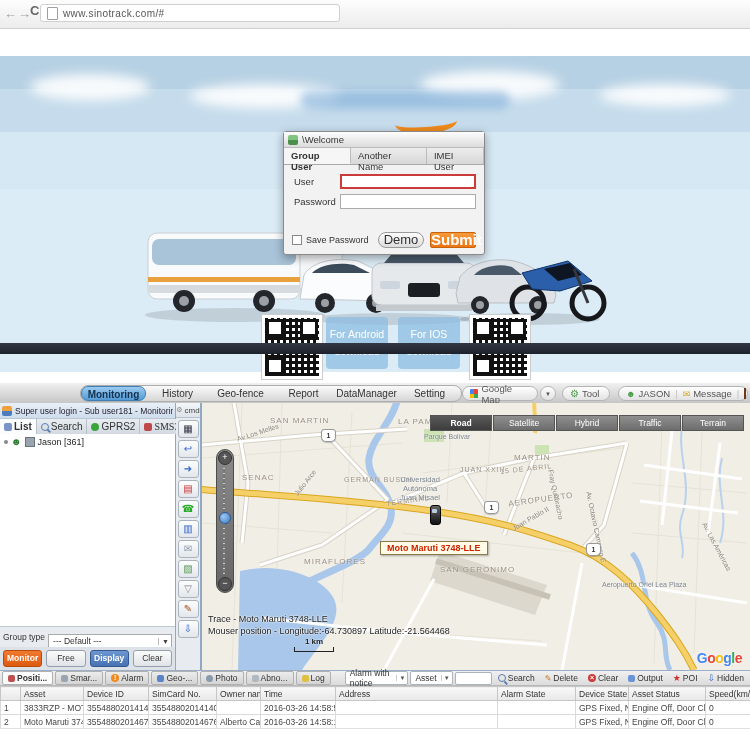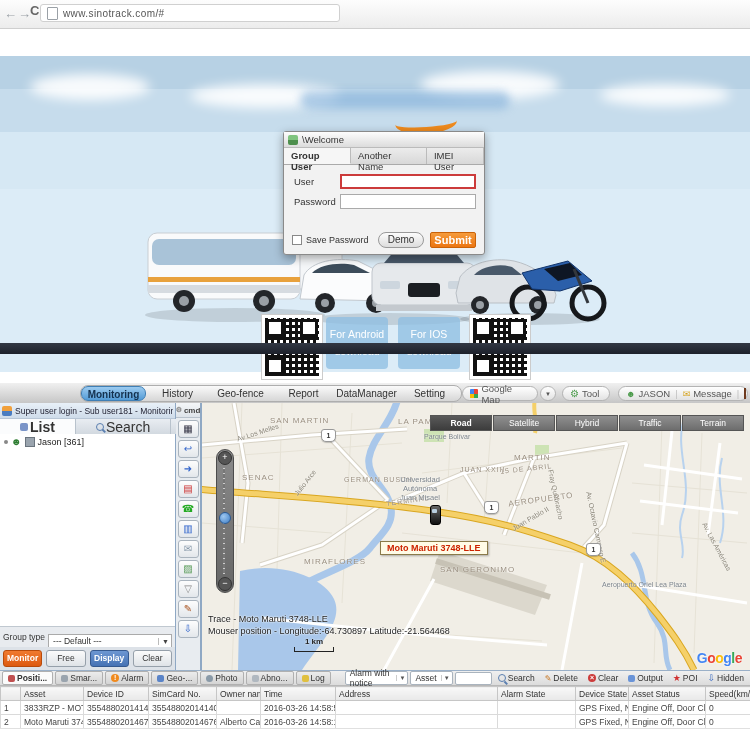--- a/index.html
+++ b/index.html
@@ -29,22 +29,22 @@
   .dtab{padding:2px 7px;font-size:9.5px;color:#333;border-right:1px solid #bbb;background:linear-gradient(#ececec,#d8d8d8);}
   .dtab.active{background:#f6f6f6;font-weight:bold;border-bottom:1px solid #f6f6f6;}
   .frow{left:10px;width:182px;height:15px;display:flex;align-items:center;}
   .frow .lab{width:46px;font-size:9.5px;color:#333;}
   .frow .inp{flex:1;height:13px;background:#fff;border:1px solid #aaa;}
   .inp.err{border:2px solid #cc3b3b;height:11px;}
   .sel{flex:1;height:13px;background:#fff;border:1px solid #aaa;display:flex;align-items:center;justify-content:space-between;padding:0 2px 0 4px;font-size:9.5px;}
   .sel .arr{font-size:7px;color:#444;border-left:1px solid #bbb;padding-left:3px;}
   #dlg-bottom{left:8px;top:100px;width:184px;height:16px;display:flex;align-items:center;}
   #chk{width:8px;height:8px;border:1px solid #888;background:#fff;margin-right:4px;}
-  #demo-btn{margin-left:auto;width:44px;height:14px;background:linear-gradient(#fcfcfc,#ddd);border:1px solid #999;border-radius:8px;text-align:center;font-size:10px;line-height:14px;}
-  #submit-btn{margin-left:6px;width:44px;height:14px;background:linear-gradient(#f59b3c,#ec7612);border:1px solid #c96208;border-radius:2px;text-align:center;font-size:11px;line-height:14px;color:#fff;font-weight:bold;}
+  #demo-btn{margin-left:auto;width:44px;height:14px;background:linear-gradient(#fcfcfc,#ddd);border:1px solid #999;border-radius:8px;text-align:center;font-size:13px;line-height:14px;}
+  #submit-btn{margin-left:6px;width:44px;height:14px;background:linear-gradient(#f59b3c,#ec7612);border:1px solid #c96208;border-radius:2px;text-align:center;font-size:15px;line-height:14px;color:#fff;font-weight:bold;}
 
   
   .qr{width:54px;height:58px;background:
       repeating-linear-gradient(0deg,#111 0 3px,transparent 3px 6px),
       repeating-linear-gradient(90deg,#111 0 3px,#fff 3px 6px);
       border:3px solid #fff;box-shadow:0 0 0 1px #ccc;}
   .qr .eye{position:absolute;width:12px;height:12px;border:3px solid #111;background:#fff;}
   .dl-btn{width:62px;height:52px;background:rgba(140,190,225,.75);border-radius:4px;color:#fff;font-size:10.5px;text-align:center;display:flex;align-items:center;justify-content:center;line-height:1.6;}
 
   
@@ -69,41 +69,41 @@
 
   
   #main{left:0;top:403px;width:750px;height:267px;background:#dce4ec;border-top:1px solid #8fa8c4;box-sizing:border-box;}
 
   
   #sidebar{left:0;top:403px;width:176px;height:267px;background:#f0f2f5;border-right:1px solid #8fa8c4;box-sizing:border-box;}
   #sb-header{left:0;top:0;width:175px;height:16px;background:linear-gradient(#e8f0f8,#cfdcea);border-bottom:1px solid #b8c6d6;display:flex;align-items:center;gap:3px;padding:0 2px;box-sizing:border-box;}
   #sb-header .hico{width:10px;height:10px;background:linear-gradient(#f0a03c 50%,#4a7cc0 50%);border-radius:2px;flex:none;}
   #sb-header span{font-size:8.5px;color:#223;white-space:nowrap;overflow:hidden;}
   #sb-tabs{left:0;top:16px;width:175px;height:15px;display:flex;background:#d7dde4;border-bottom:1px solid #aab6c4;}
-  .sbtab{display:flex;align-items:center;gap:2px;padding:0 20px;font-size:14px;color:#333;border-right:1px solid #b8c2cc;background:linear-gradient(#e9edf2,#d2d9e0);}
+  .sbtab{display:flex;align-items:center;gap:2px;padding:0 4px;font-size:10px;color:#333;border-right:1px solid #b8c2cc;background:linear-gradient(#e9edf2,#d2d9e0);}
   .sbtab.active{background:#fbfcfd;font-weight:bold;}
   .ic8{width:8px;height:8px;border-radius:2px;flex:none;}
   .mag{width:6px;height:6px;border:1.5px solid #5a7fb0;border-radius:50%;position:relative;flex:none;}
   .mag::after{content:'';position:absolute;width:4px;height:1.5px;background:#5a7fb0;right:-3px;bottom:-2px;transform:rotate(45deg);}
   #sb-tree{left:0;top:31px;width:175px;height:192px;background:#fff;}
   #tree-item{display:flex;align-items:center;gap:3px;padding:3px 4px;font-size:9px;color:#222;}
   #tree-item .dot{width:4px;height:4px;background:#888;border-radius:50%;}
   #tree-item .pico{color:#2e7d32;font-size:10px;line-height:8px;}
   #tree-item .sq{width:8px;height:8px;background:#9aa4ae;border:1px solid #6a747e;}
   #sb-group{left:0;top:223px;width:175px;height:21px;background:#e8ebef;border-top:1px solid #c0c8d0;display:flex;align-items:center;gap:3px;padding:0 3px;box-sizing:border-box;}
   #sb-group .lab{font-size:8.5px;color:#333;flex:none;}
   #sb-group .sel{height:13px;margin-top:8px;}
   #sb-btns{left:0;top:244px;width:175px;height:23px;background:#dde2e8;display:flex;align-items:center;gap:4px;padding:0 3px;box-sizing:border-box;}
   .sbbtn{flex:1;height:15px;border-radius:3px;text-align:center;font-size:8.5px;line-height:15px;border:1px solid #96a0aa;background:linear-gradient(#fbfbfb,#dfe3e7);color:#333;}
   .sbbtn.orange{background:linear-gradient(#f07a30,#dd5a10);border-color:#b84a0a;color:#fff;font-weight:bold;}
   .sbbtn.blue{background:linear-gradient(#6d97d2,#4672b4);border-color:#35598f;color:#fff;font-weight:bold;}
 
   
   #cmdcol{left:176px;top:403px;width:25px;height:267px;background:#e8ecf0;border-right:1px solid #8fa8c4;box-sizing:border-box;}
-  #cmd-head{height:14px;border-bottom:1px solid #b8c2cc;display:flex;align-items:center;justify-content:center;gap:2px;font-size:8px;color:#444;background:linear-gradient(#f4f6f8,#dde3e9);font-weight:bold;}
+  #cmd-head{height:14px;border-bottom:1px solid #b8c2cc;display:flex;align-items:center;justify-content:center;gap:2px;font-size:8px;color:#444;background:linear-gradient(#f4f6f8,#dde3e9);}
   .cmdbtn{width:19px;height:16px;margin:2px auto;background:linear-gradient(#fdfdfd,#e3e7eb);border:1px solid #aab4be;border-radius:3px;display:flex;align-items:center;justify-content:center;font-size:10px;line-height:10px;}
 
   
   #map{left:201px;top:403px;width:549px;height:267px;background:#f1eee6;overflow:hidden;border-left:1px solid #8fa8c4;box-sizing:border-box;}
   .mlabel{position:absolute;font-size:8px;color:#9a8f80;letter-spacing:1px;white-space:nowrap;text-shadow:0 0 2px #fff;}
   .mstreet{position:absolute;font-size:7px;color:#8a8578;white-space:nowrap;text-shadow:0 0 2px #fff;}
   .mgray{color:#7d858d;}
   #maptypes{position:absolute;right:6px;top:12px;display:flex;gap:1px;}
   .mtbtn{width:60px;height:14px;background:linear-gradient(#8f8f8f,#6d6d6d);border:1px solid #555;color:#fff;font-size:8.5px;text-align:center;line-height:14px;}
   .mtbtn.active{background:linear-gradient(#5a5a5a,#3c3c3c);font-weight:bold;}

